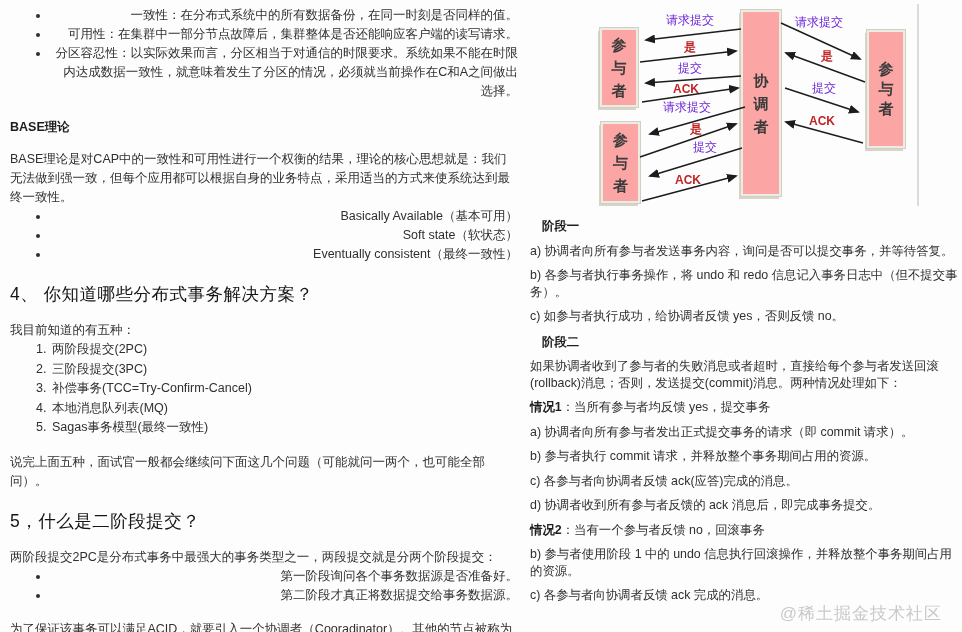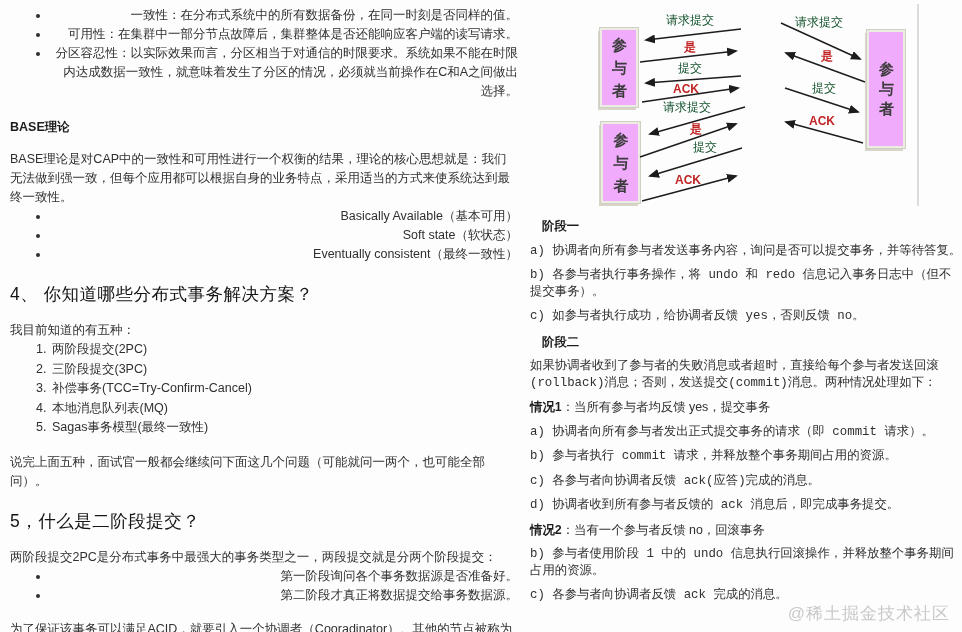--- a/index.html
+++ b/index.html
@@ -27,60 +27,60 @@
     margin-top:21px; letter-spacing:0.5px;
   }
   .mt17 { margin-top:17px; }
   .mt15 { margin-top:15px; }
 
   
   .right-col {
     position:absolute; left:530px; top:0; width:432px;
     font-size:12.4px; line-height:16.5px;
   }
-  .r-item { margin:7px 0 8px 0;font-family:Liberation Mono, monospace; }
+  .r-item { margin:7px 0 8px 0; }
   .r-head { font-weight:bold; color:#1d1d1d; margin:9px 0 8px 0;padding-left:12px; }
   .case-line { margin:8px 0; }
   .case-label { font-weight:bold; color:#1d1d1d; }
 
   
   .diagram {
     position:relative; width:432px; height:209px;
   }
   .node {
     position:absolute;
-    background:#f0abfc;
+    background:#fca5a5;
     border:2px solid #ecece2;
     outline:1px solid #cfcfc4;
     box-shadow:-2px 3px 0 rgba(160,150,120,0.4);
     display:flex; align-items:center; justify-content:center;
-    text-align:right;
+    text-align:center;
     color:#3a3a3a; font-size:15px; font-weight:bold;
     word-break:break-all; line-height:23px;
   }
   .node .vtxt { width:16px; }
   .n-coord   { left:211px; top:10px;  width:40px; height:186px; }
   .n-pl1     { left:70px;  top:28px;  width:38px; height:79px;  }
   .n-pl2     { left:71px;  top:122px; width:39px; height:81px;  }
   .n-pr      { left:337px; top:30px;  width:38px; height:118px; line-height:20px; }
   .page-edge {
     position:absolute; left:387px; top:4px; width:2px; height:202px;
     background:#dcdcdc;
   }
   .arrows { position:absolute; left:0; top:0; width:432px; height:209px; }
   .msg {
     position:absolute; transform:translateX(-50%);
-    font-size:12px; color:#14532d; white-space:nowrap;
+    font-size:12px; color:#6d28d9; white-space:nowrap;
     background:transparent;
   }
   .msg.red { color:#c22525; font-weight:bold; }
 
   
   .watermark {
-    position:absolute; right:12px; bottom:7px;
+    position:absolute; right:20px; bottom:7px;
     font-size:17px; color:#c9c9c9; letter-spacing:1px;
   }
 </style>
 </head>
 <body>
 
 <div class="left-col">
   <ul>
     <li>一致性：在分布式系统中的所有数据备份，在同一时刻是否同样的值。</li>
     <li>可用性：在集群中一部分节点故障后，集群整体是否还能响应客户端的读写请求。</li>
@@ -119,20 +119,23 @@
 
   <div class="para mt15">为了保证该事务可以满足ACID，就要引入一个协调者（Cooradinator）。其他的节点被称为参与者（Participant）。协调者负责调度参与者的行为，并最终决定这些参与者是否要把事务进行提交。</div>
 
 </div>
 
 <div class="right-col">
 
   <div class="diagram">
     <div class="page-edge"></div>
 
+    <div class="node n-coord">
+      <span class="vtxt">协调者</span>
+    </div>
     <div class="node n-pl1">
       <span class="vtxt">参与者</span>
     </div>
     <div class="node n-pl2">
       <span class="vtxt">参与者</span>
     </div>
     <div class="node n-pr">
       <span class="vtxt">参与者</span>
     </div>
 

